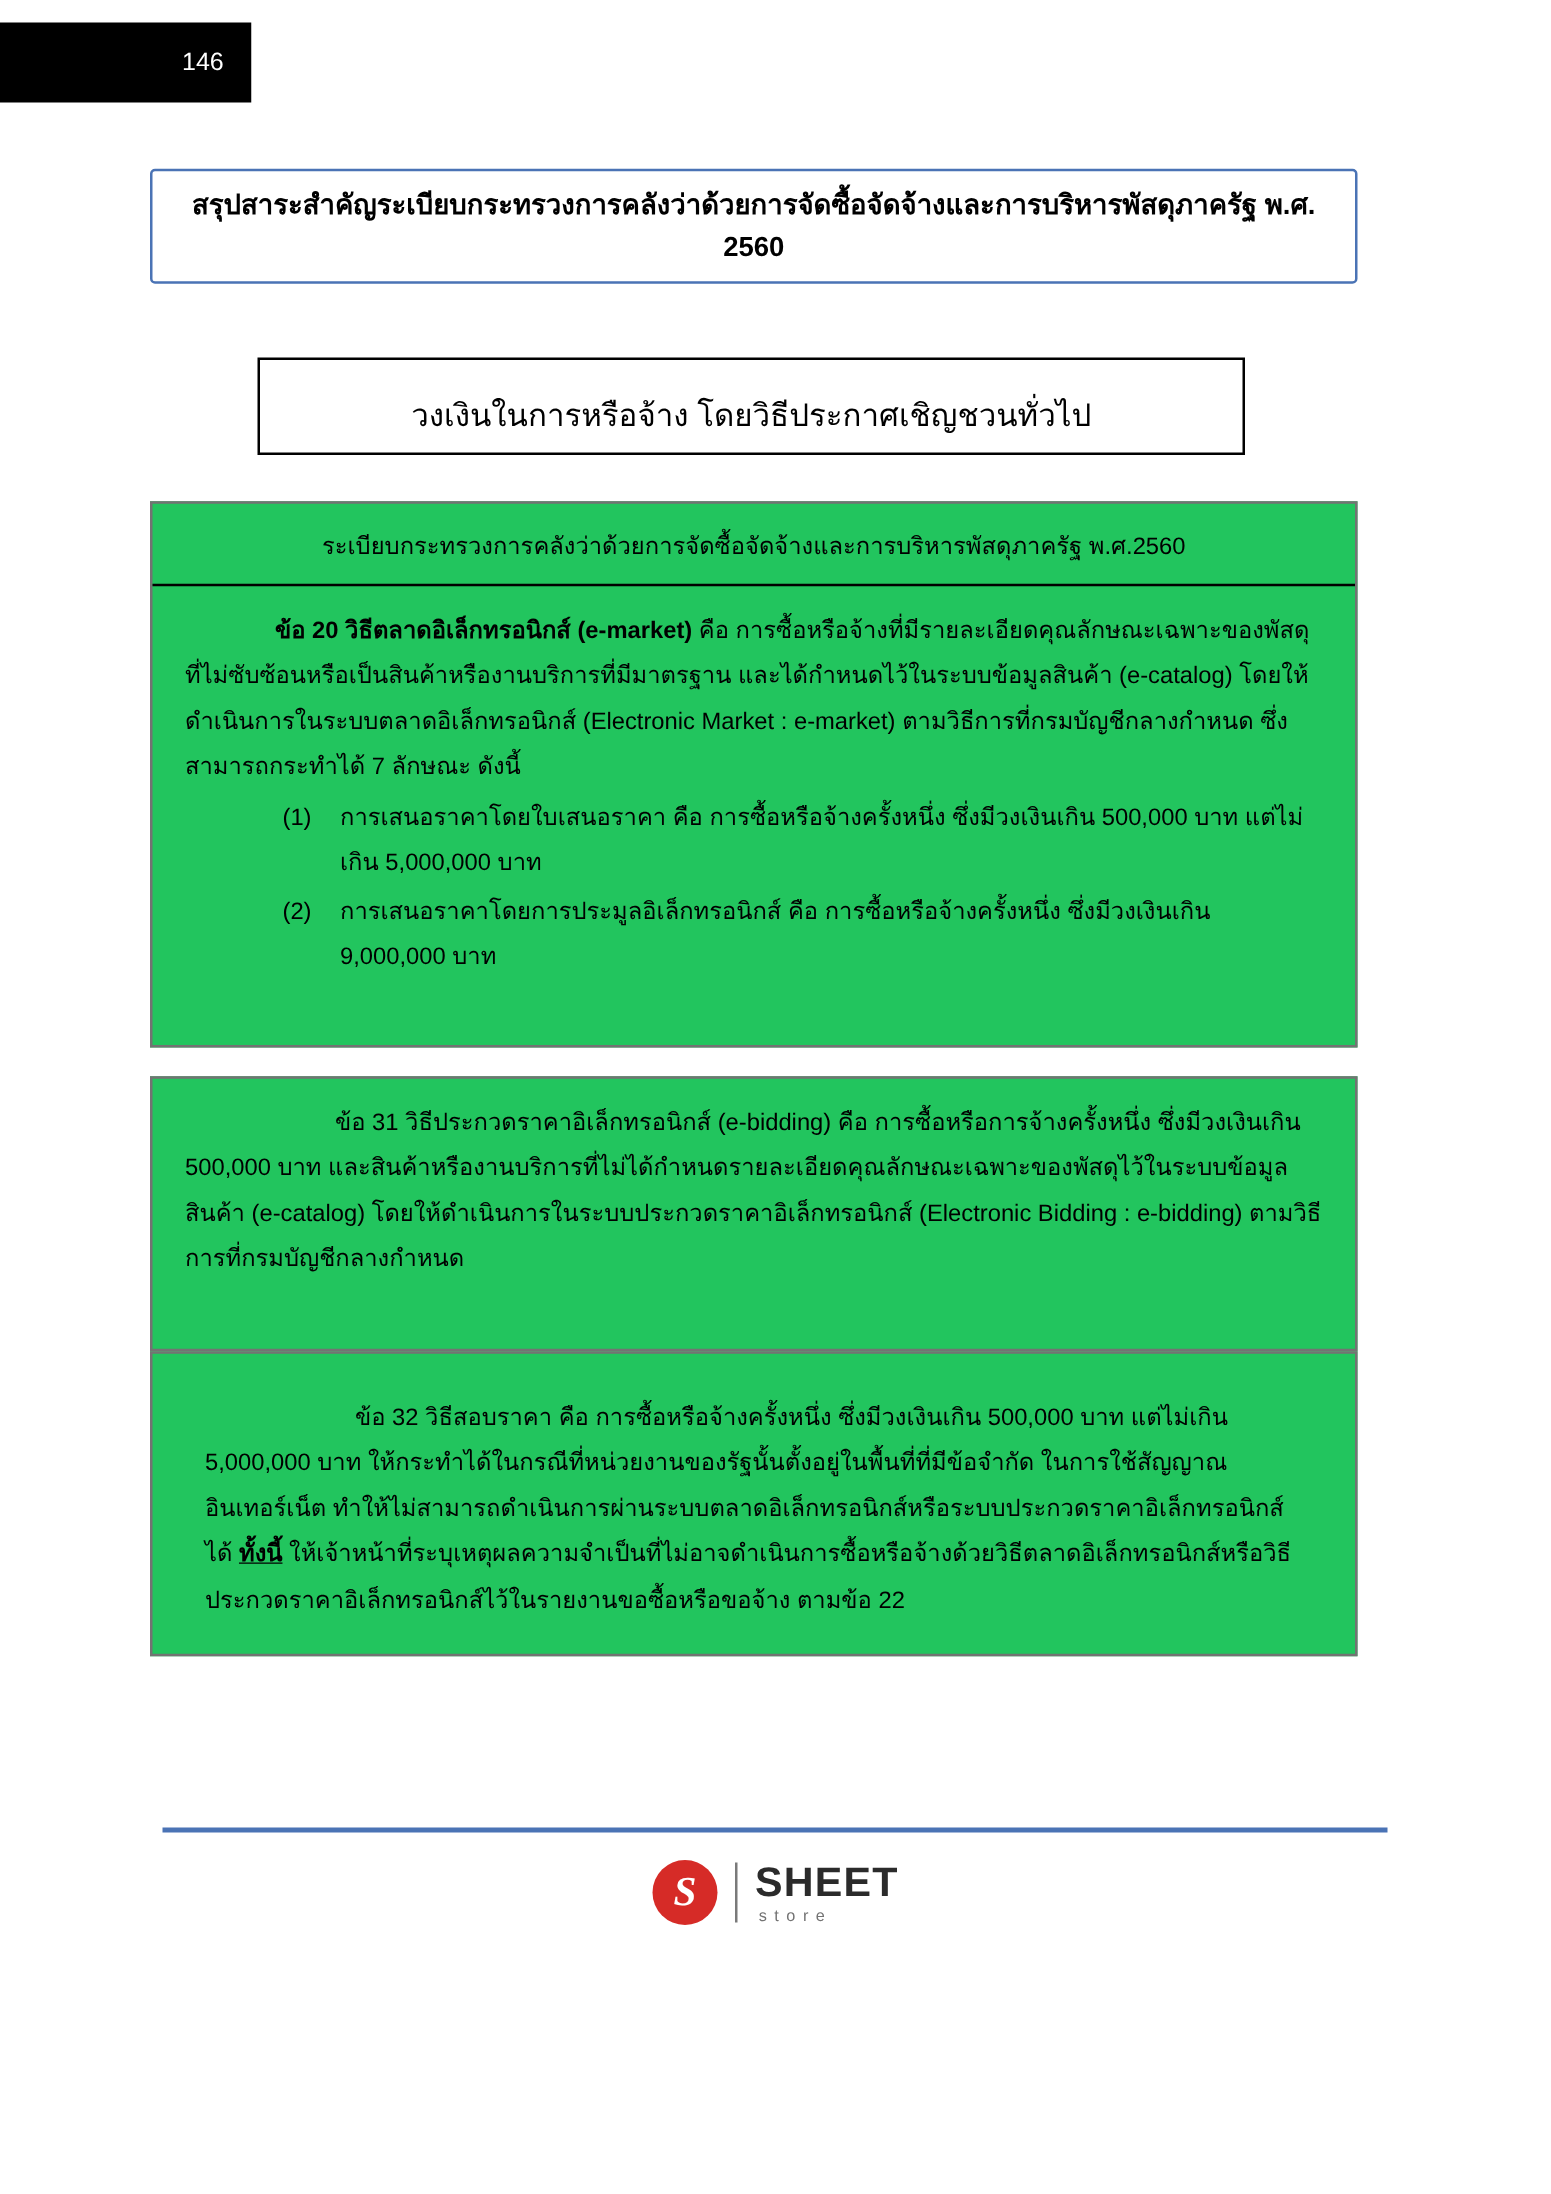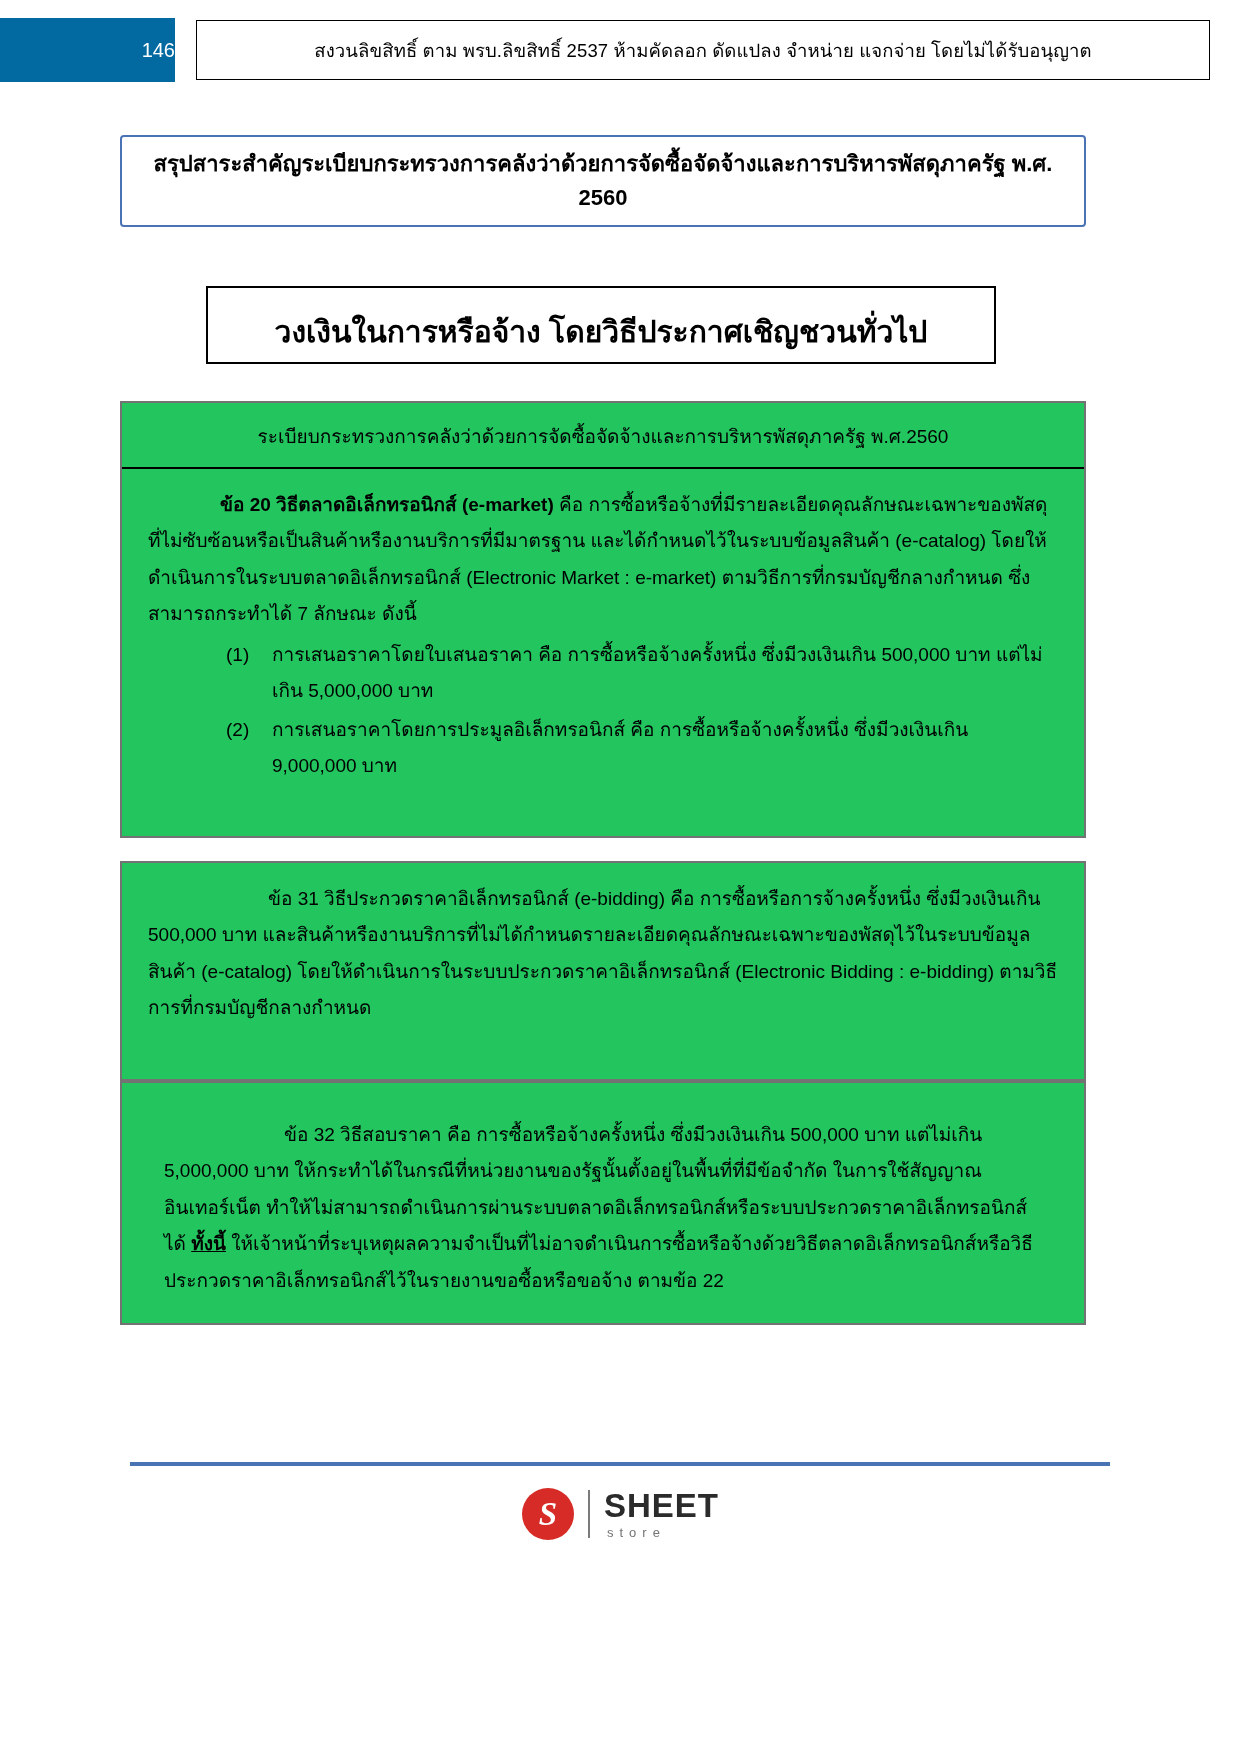--- a/index.html
+++ b/index.html
@@ -21,27 +21,28 @@
     position: absolute;
     top: 18px;
     left: 0;
     width: 1241px;
     height: 64px;
   }
   .page-num-box {
     position: absolute;
     left: 0;
     top: 0;
-    width: 175px;
+    width: 201px;
     height: 64px;
-    background: #0369a1;
+    background: #000000;
     color: #ffffff;
     display: flex;
     align-items: center;
     justify-content: flex-end;
+    padding-right: 22px;
     box-sizing: border-box;
     font-size: 20px;
   }
   .header-note-box {
     position: absolute;
     left: 196px;
     top: 2px;
     width: 1014px;
     height: 60px;
     border: 1px solid #000000;
@@ -82,22 +83,22 @@
     top: 286px;
     width: 790px;
     height: 78px;
     border: 2px solid #000000;
     box-sizing: border-box;
     display: flex;
     align-items: center;
     justify-content: center;
   }
   .heading-box span {
-    font-size: 30px;
-    font-weight: bold;
+    font-size: 25px;
+    font-weight: normal;
     margin-top: 13px;
   }
 
   
   .box {
     position: absolute;
     border: 2px solid #737373;
     box-sizing: border-box;
     background: #22c55e;
   }
@@ -191,23 +192,20 @@
     margin-top: 4px;
     padding-left: 3px;
   }
 </style>
 </head>
 <body>
 
 <div class="header">
   <div class="page-num-box">
     <span>146</span>
-  </div>
-  <div class="header-note-box">
-    <span>สงวนลิขสิทธิ์ ตาม พรบ.ลิขสิทธิ์ 2537 ห้ามคัดลอก ดัดแปลง จำหน่าย แจกจ่าย โดยไม่ได้รับอนุญาต</span>
   </div>
 </div>
 
 <div class="title-banner">
   <span>สรุปสาระสำคัญระเบียบกระทรวงการคลังว่าด้วยการจัดซื้อจัดจ้างและการบริหารพัสดุภาครัฐ พ.ศ. 2560</span>
 </div>
 
 <div class="heading-box">
   <span>วงเงินในการหรือจ้าง โดยวิธีประกาศเชิญชวนทั่วไป</span>
 </div>

